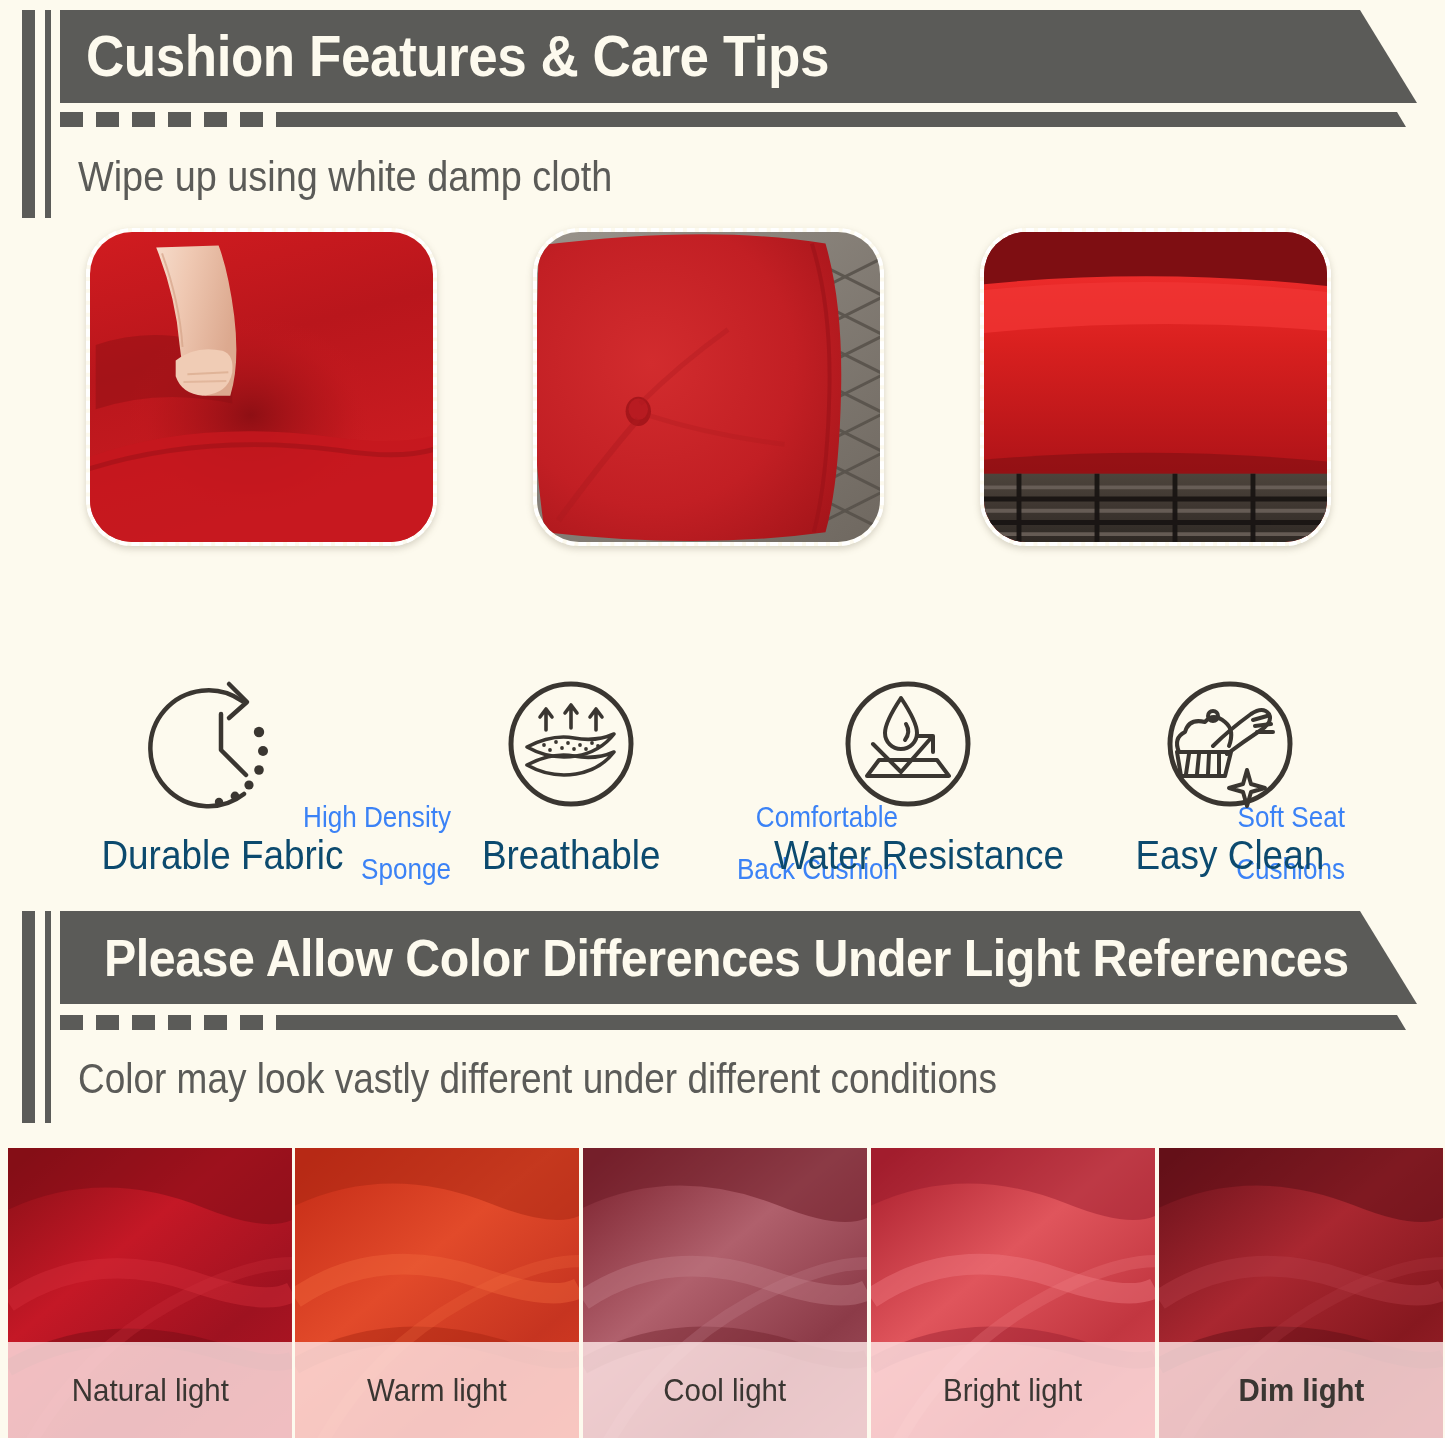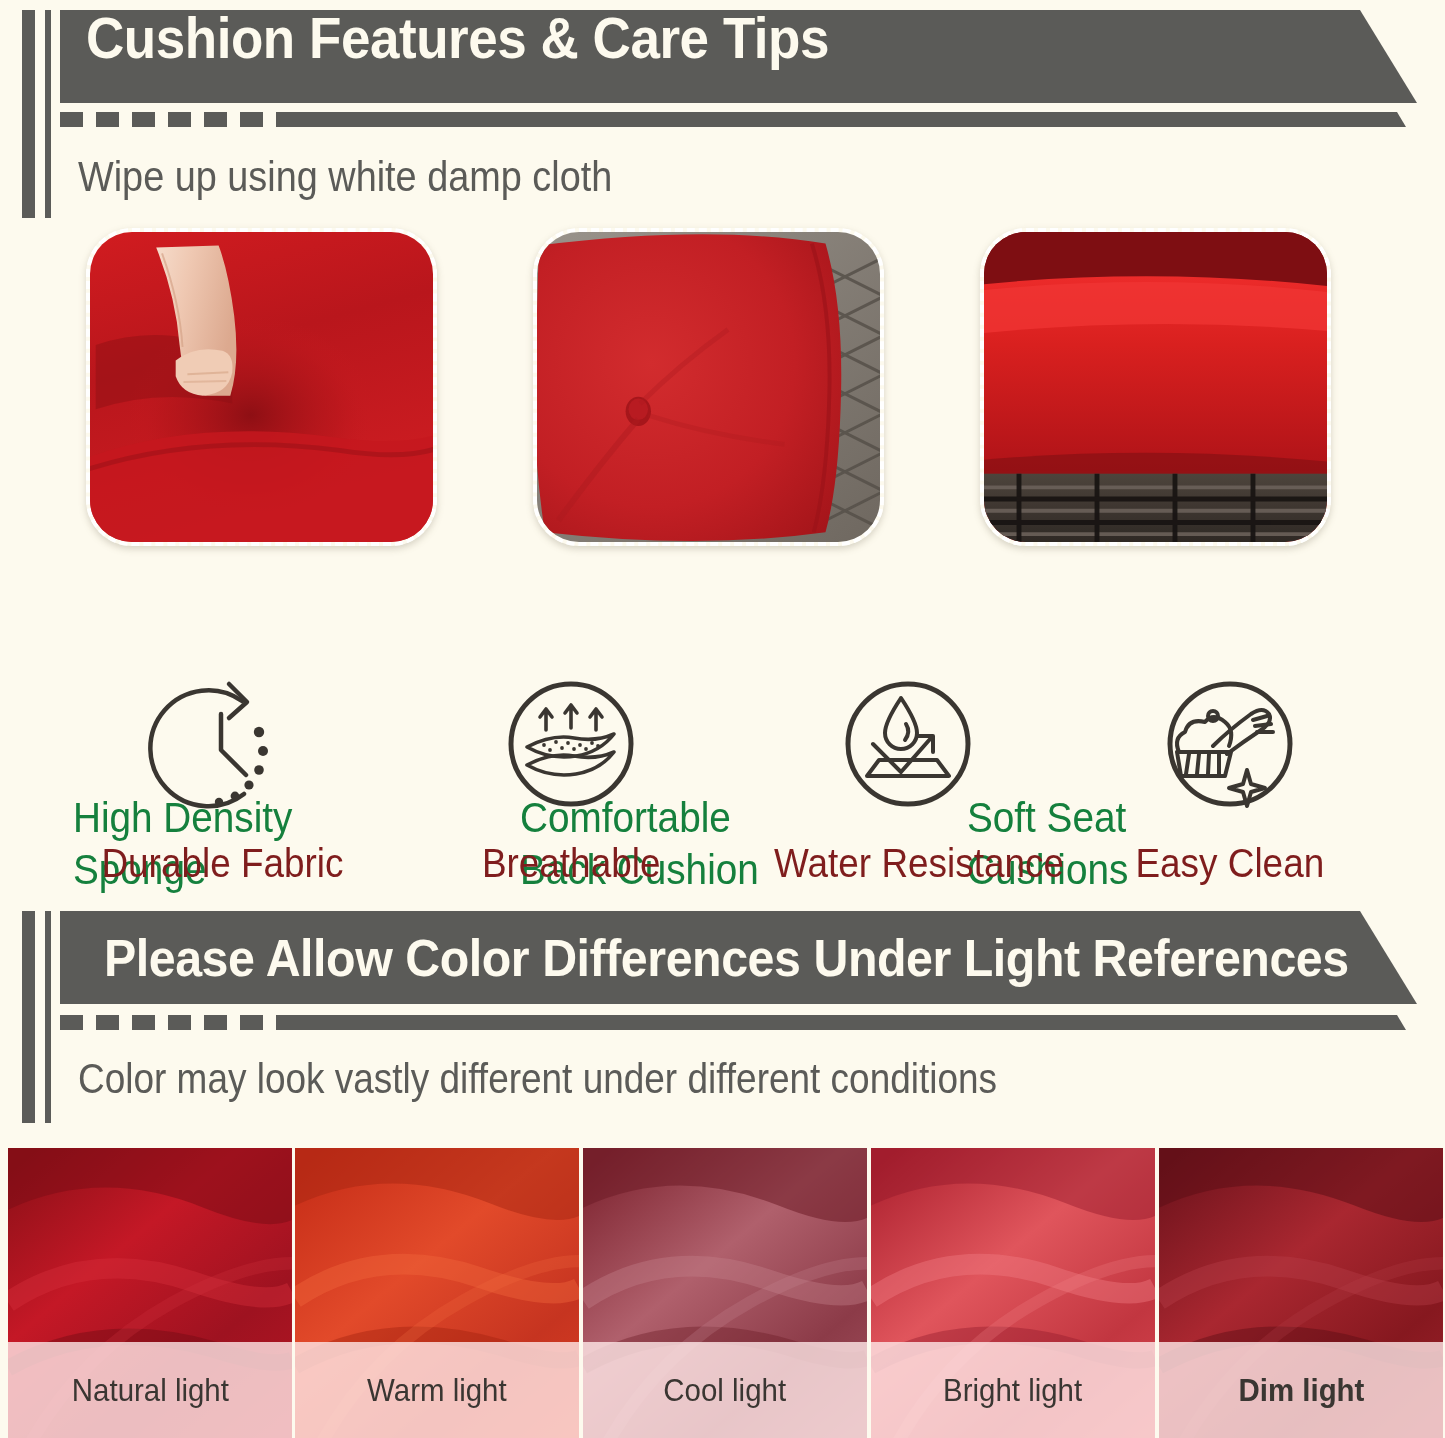--- a/index.html
+++ b/index.html
@@ -57,35 +57,35 @@
     border-radius: 46px;
     overflow: hidden;
     border: 4px dashed #FFFFFF;
     box-shadow: 0 3px 7px rgba(120,110,90,0.28);
   }
   .card-inner { position: absolute; inset: -4px; }
 
   .cap {
     position: absolute; top: 563px;
     width: 420px;
-    text-align: left;
-    color: #15803d;
-    font-size: 43px;
+    text-align: right;
+    color: #3b82f6;
+    font-size: 29px;
     line-height: 52px;
     font-weight: 400;
   }
   .cap span { display: block; transform: scaleX(0.9); }
 
   
   .icons { position: absolute; left: 0; top: 672px; width: 1445px; height: 210px; }
   .icon-cell { position: absolute; top: 0; width: 300px; text-align: center; }
   .icon-cell svg { display: block; margin: 0 auto; }
   .icon-label {
-    margin-top: 20px;
-    color: #7f1d1d;
+    margin-top: 12px;
+    color: #0c4a6e;
     font-size: 41px;
     line-height: 1.05;
     white-space: nowrap;
   }
   .icon-label span { display: inline-block; transform: scaleX(0.9); }
 
   
   .swatches { position: absolute; left: 0; top: 1148px; width: 1445px; height: 290px; }
   .swatch { position: absolute; top: 0; width: 284px; height: 290px; overflow: hidden; text-align: right; }
   .swatch-img { position: absolute; inset: 0; }
@@ -108,21 +108,21 @@
 
   <div class="banner-block" style="top:0; height:228px;">
     <div class="left-bars" style="top:10px; height:208px;">
       <div class="bar-thick"></div>
       <div class="bar-thin"></div>
     </div>
 
     <svg class="banner" style="left:60px; top:10px; width:1360px; height:93px; background:none; padding:0;" viewBox="0 0 1360 93" preserveAspectRatio="none">
       <polygon points="0,0 1300,0 1357,93 0,93" fill="#5B5B58"></polygon>
     </svg>
-    <div style="position:absolute; left:86px; top:10px; height:93px; display:flex; ">
+    <div style="position:absolute; left:86px; top:10px; height:93px; display:flex; align-items:center;">
       <div class="banner-title">Cushion Features &amp; Care Tips</div>
     </div>
 
     <div class="dash-row" style="top:112px; width:1360px;">
       <div class="dash"></div>
       <div class="dash"></div>
       <div class="dash"></div>
       <div class="dash"></div>
       <div class="dash"></div>
       <div class="dash"></div>

